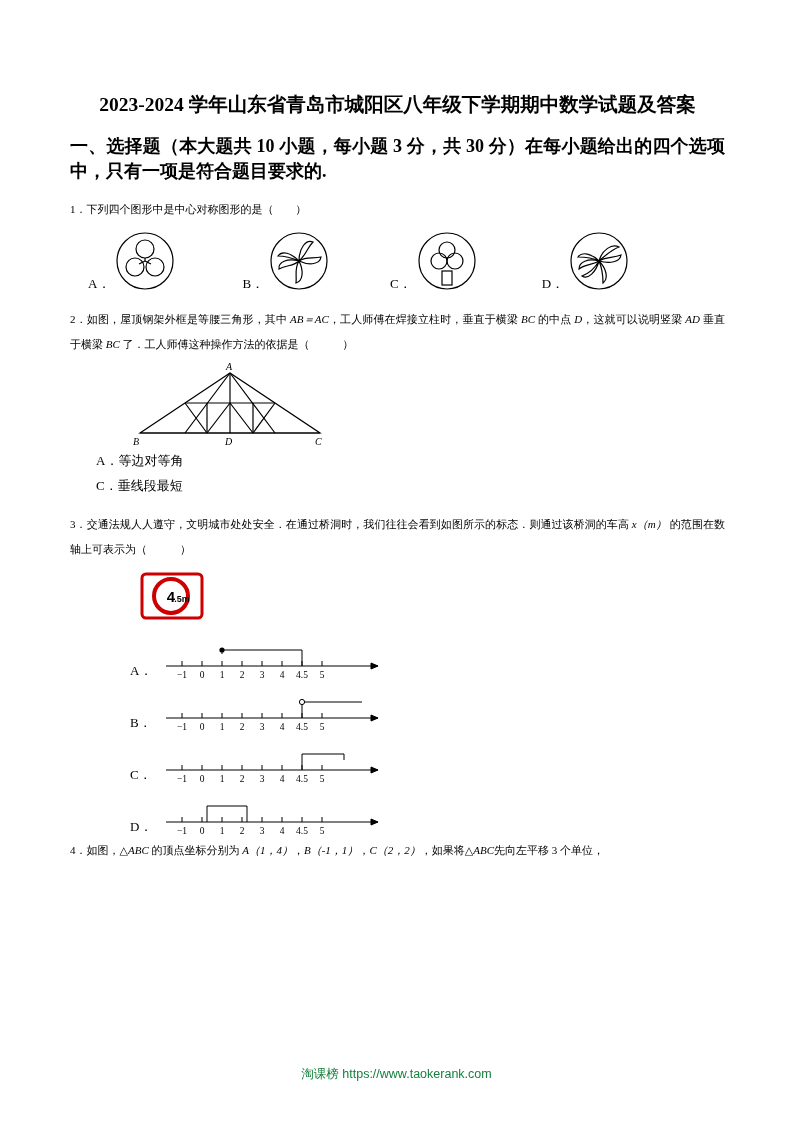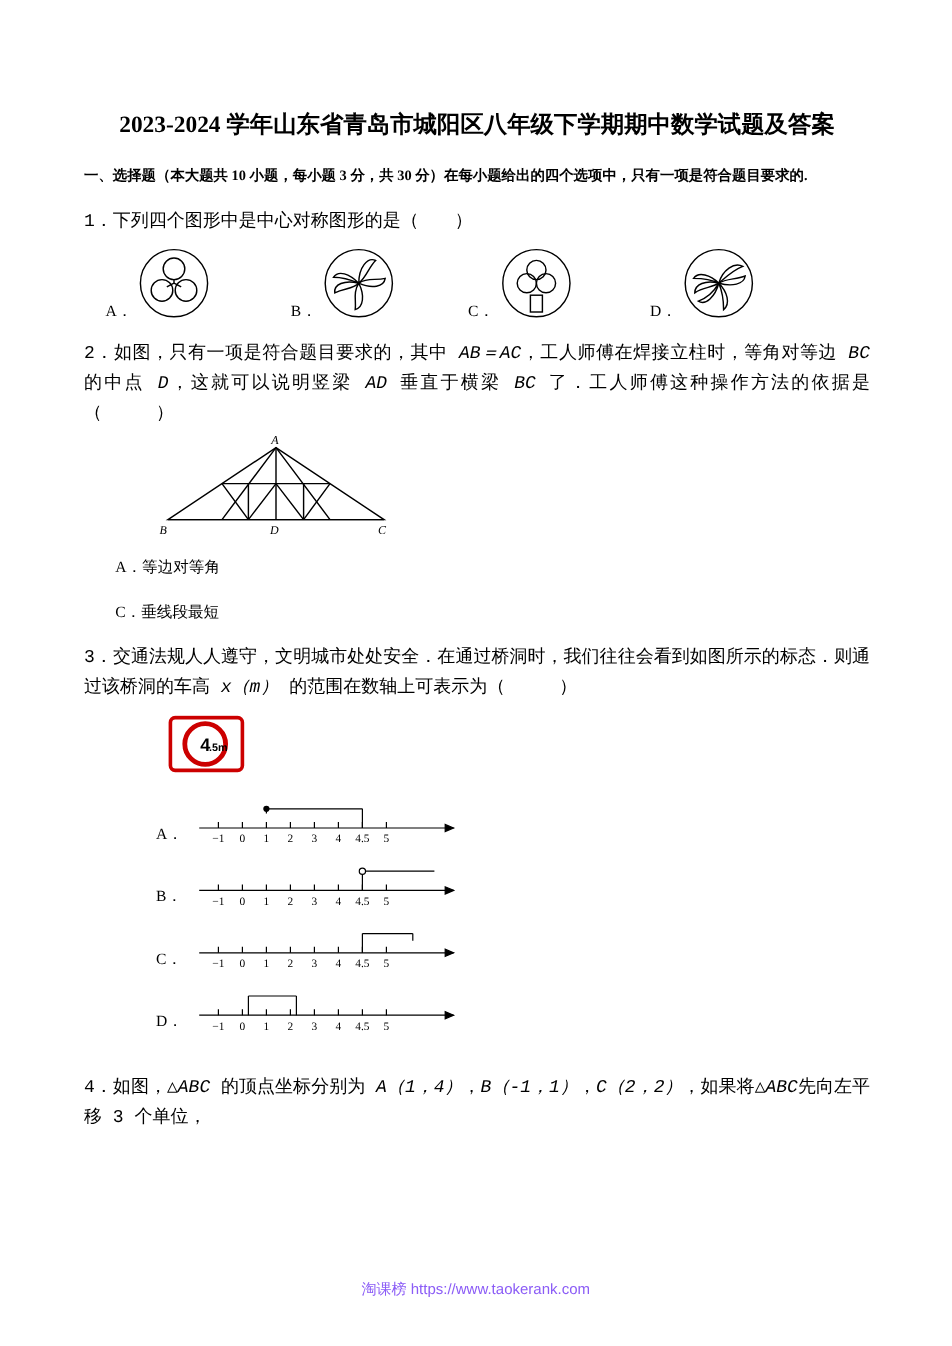--- a/index.html
+++ b/index.html
@@ -30,37 +30,36 @@
   h1.doc-title {
     font-family: "Liberation Serif", "DejaVu Serif", serif;
     font-size: 19.5px;
     font-weight: bold;
     line-height: 34px;
     margin: 0 0 6px 0;
     text-align: center;
     letter-spacing: 0px;
   }
   .section-head {
-    font-size: 12px;
+    font-size: 18px;
     font-weight: bold;
     line-height: 25px;
     margin-top: 12px;
     text-align: justify;
   }
   .q {
-    font-size: 15px;
+    font-size: 11px;
     line-height: 25px;
     margin-top: 13px;
     text-align: justify;
-    font-family: Liberation Mono, monospace;
   }
   .opt-line {
     font-size: 13px;
     line-height: 25px;
-    margin-top: 12px;
+    margin-top: 0;
     padding-left: 26px;
   }
   .ital {
     font-style: italic;
   }
   .fig-row {
     display: flex;
     align-items: flex-end;
     margin-top: 6px;
     padding-left: 18px;
@@ -99,21 +98,21 @@
     width: 22px;
     padding-top: 24px;
   }
   .footer {
     position: absolute;
     left: 0;
     top: 1066px;
     width: 793px;
     text-align: center;
     font-size: 12.5px;
-    color: #8b5cf6;
+    color: #15803d;
     font-family: "Liberation Sans", sans-serif;
   }
   svg { display: block; }
 </style>
 </head>
 <body>
 
 <div class="page">
   <div class="content">
 
@@ -182,21 +181,21 @@
               <path d="M33 33 C44 36 54 34 55 27 C47 30 39 29 33 33Z"></path>
               <path d="M33 33 C26 26 16 23 12 29 C20 29 27 30 33 33Z"></path>
               <path d="M33 33 C30 44 22 52 16 48 C24 45 29 40 33 33Z"></path>
             </g>
           </svg>
         </div>
       </div>
     </div>
 
     <div class="q">
-      <span>2．</span><span>如图，只有一项是符合题目要求的，其中 </span><span class="ital">AB＝AC</span><span>，工人师傅在焊接立柱时，等角对等边 </span><span class="ital">BC</span><span> 的中点 </span><span class="ital">D</span><span>，这就可以说明竖梁 </span><span class="ital">AD</span><span> 垂直于横梁 </span><span class="ital">BC</span><span> 了．工人师傅这种操作方法的依据是（　　　）</span>
+      <span>2．</span><span>如图，屋顶钢架外框是等腰三角形，其中 </span><span class="ital">AB＝AC</span><span>，工人师傅在焊接立柱时，垂直于横梁 </span><span class="ital">BC</span><span> 的中点 </span><span class="ital">D</span><span>，这就可以说明竖梁 </span><span class="ital">AD</span><span> 垂直于横梁 </span><span class="ital">BC</span><span> 了．工人师傅这种操作方法的依据是（　　　）</span>
     </div>
 
     <div class="truss-wrap">
       <svg width="220" height="85" viewBox="0 0 220 85">
         <g fill="none" stroke="#000" stroke-width="1.2">
           <path d="M15 70 L105 10 L195 70 Z"></path>
           <path d="M15 70 L195 70"></path>
           <path d="M105 10 L105 70"></path>
           <path d="M105 10 L60 70 M105 10 L150 70"></path>
           <path d="M60 40 L105 40 M150 40 L105 40"></path>
@@ -317,20 +316,20 @@
           <text x="70" y="42">1</text>
           <text x="90" y="42">2</text>
           <text x="110" y="42">3</text>
           <text x="130" y="42">4</text>
           <text x="150" y="42">4.5</text>
           <text x="170" y="42">5</text>
         </g>
       </svg>
     </div>
 
-    <div class="q" style="margin-top:32px;">
+    <div class="q" style="margin-top:0;">
       <span>4．</span><span>如图，△</span><span class="ital">ABC</span><span> 的顶点坐标分别为 </span><span class="ital">A（1，4）</span><span>，</span><span class="ital">B（-1，1）</span><span>，</span><span class="ital">C（2，2）</span><span>，如果将△</span><span class="ital">ABC</span><span>先向左平移 3 个单位，</span>
     </div>
 
   </div>
 
   <div class="footer">淘课榜 https://www.taokerank.com</div>
 </div>
 
 </body></html>

